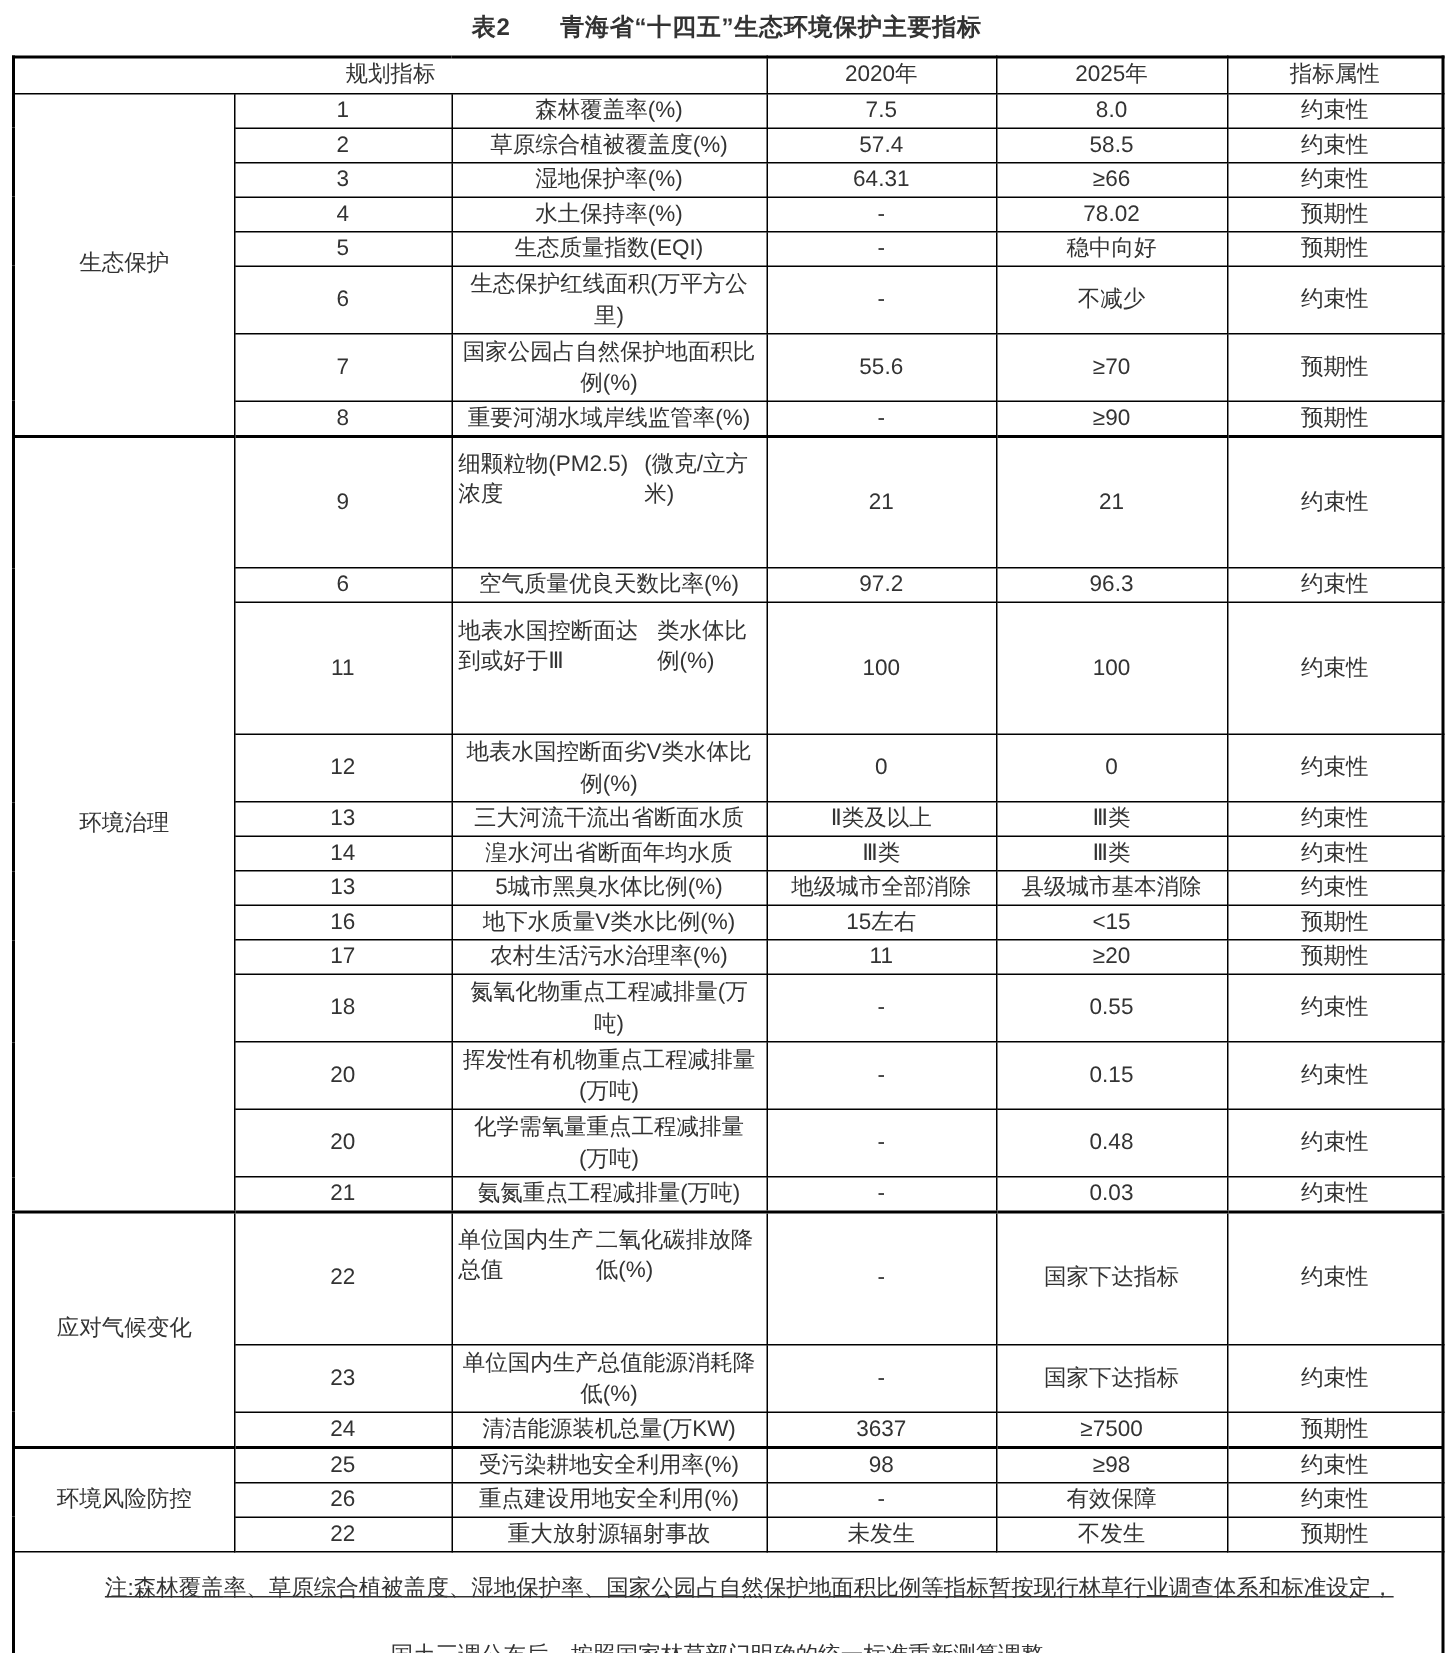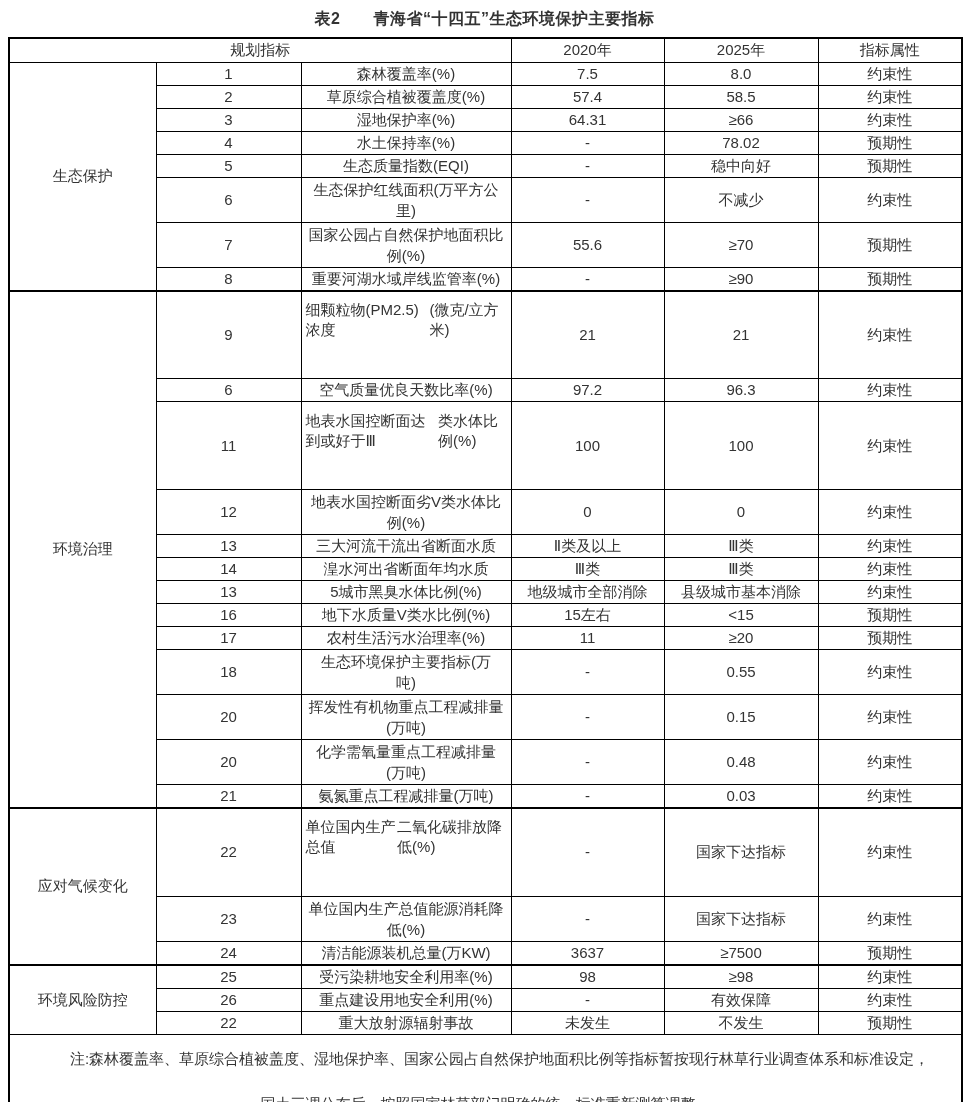--- a/index.html
+++ b/index.html
@@ -61,21 +61,21 @@
     padding: 2px 2px;
     box-sizing: border-box;
   }
   td.note-cell {
     border-top: 2px solid #000000;
     height: 88px;
     text-align: left;
     vertical-align: top;
     padding: 3px 5px 0 2px;
   }
-  .note-line { line-height: 45px; white-space: nowrap; }
+  .note-line { line-height: 45px; white-space: nowrap; text-decoration: underline; }
   .note-line.indent { text-indent: 28px; }
 </style>
 </head>
 <body>
 
 <div class="page">
   <div class="doc-title">表2　　青海省“十四五”生态环境保护主要指标</div>
 
   <table class="ind-table">
     <colgroup>
@@ -238,21 +238,21 @@
           <td>17</td>
           <td>农村生活污水治理率(%)</td>
           <td>11</td>
           <td>≥20</td>
           <td>预期性</td>
         </tr>
         <tr class="h-d">
           <td>18</td>
           <td>
             <div class="lines-d">
-              <div>生态环境保护主要指标(万</div>
+              <div>氮氧化物重点工程减排量(万</div>
               <div>吨)</div>
             </div>
           </td>
           <td>-</td>
           <td>0.55</td>
           <td>约束性</td>
         </tr>
         <tr class="h-d">
           <td>20</td>
           <td>

